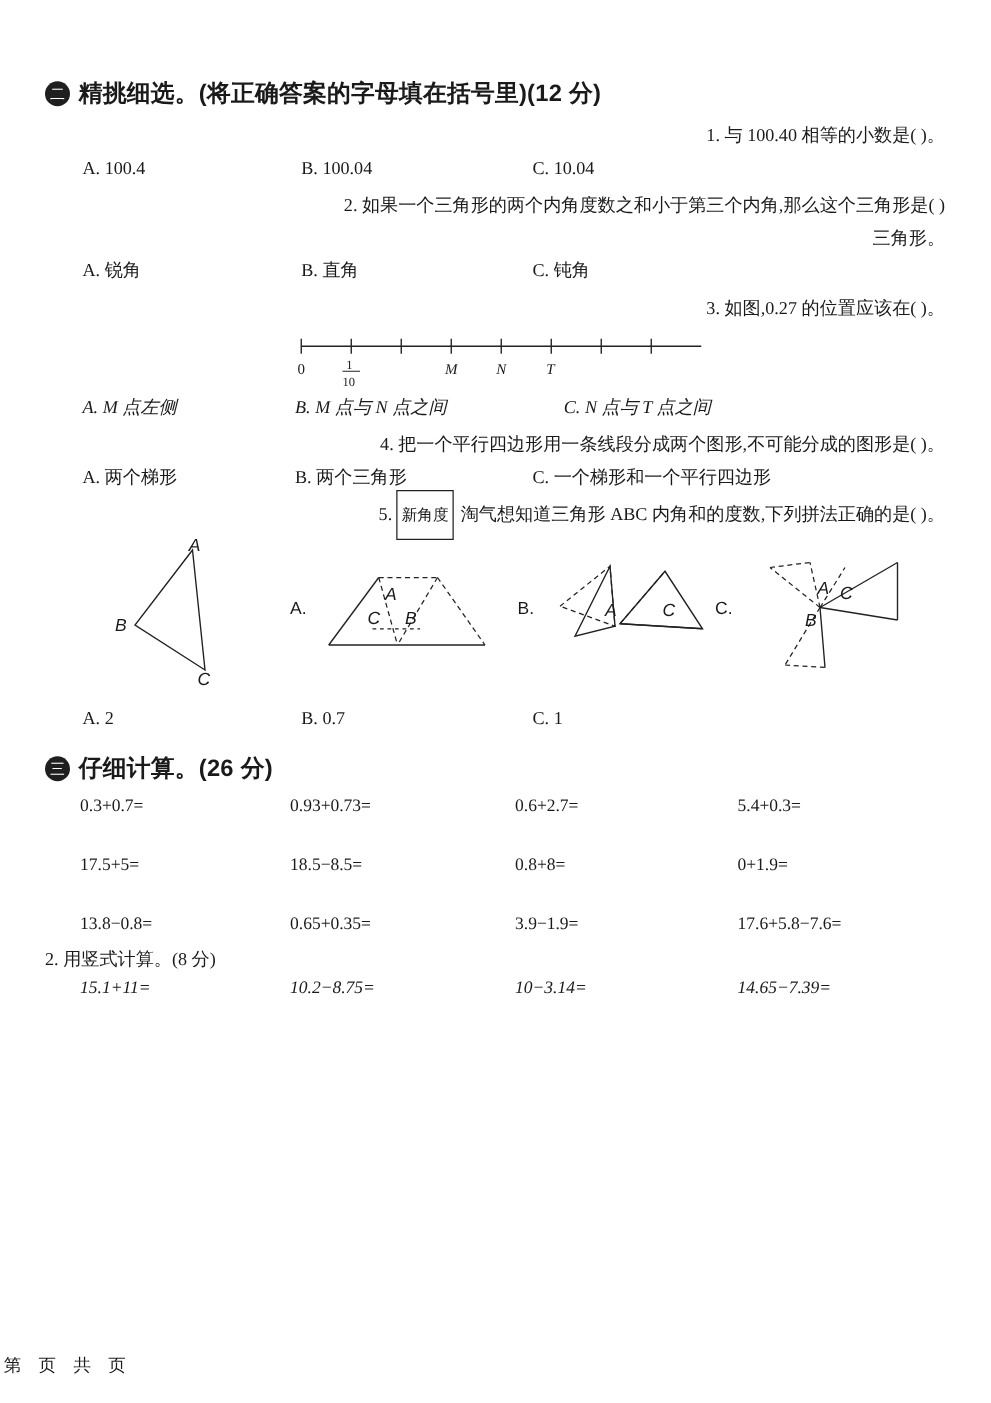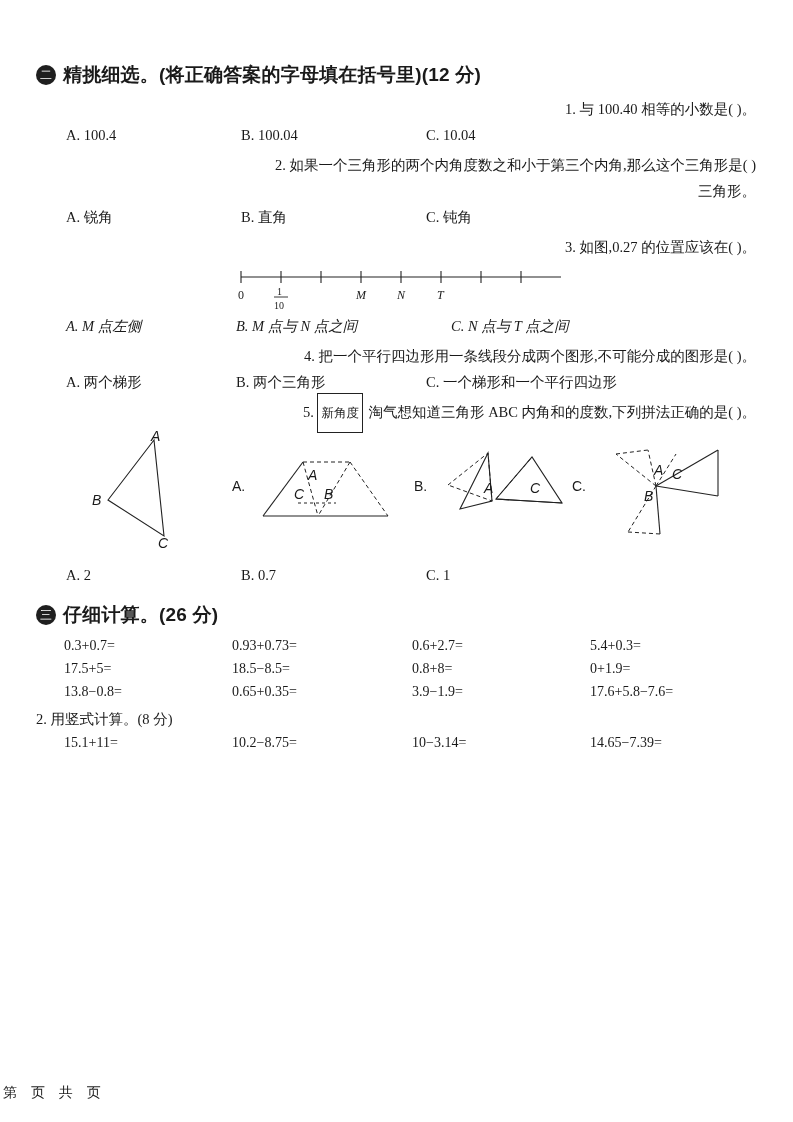--- a/index.html
+++ b/index.html
@@ -111,32 +111,33 @@
   .fig5 svg { position: absolute; }
 
   
   .subq {
     font-size: 14.5px;
     margin: 10px 0 6px 0;
   }
   .calc-grid {
     display: grid;
     grid-template-columns: 168px 180px 178px 190px;
-    row-gap: 7px;
+    row-gap: 31px;
     padding-left: 28px;
     font-size: 14px;
     margin-bottom: 4px;
     font-family: Liberation Serif, serif;
   }
   .calc-grid2 {
     display: grid;
     grid-template-columns: 168px 180px 178px 190px;
     row-gap: 30px;
     padding-left: 28px;
     font-size: 14px;
+    font-style: italic;
   }
   .cell { white-space: nowrap; }
 
   
   .footer {
     position: absolute;
     left: 0;
     top: 1084px;
     width: 793px;
     text-align: left;

